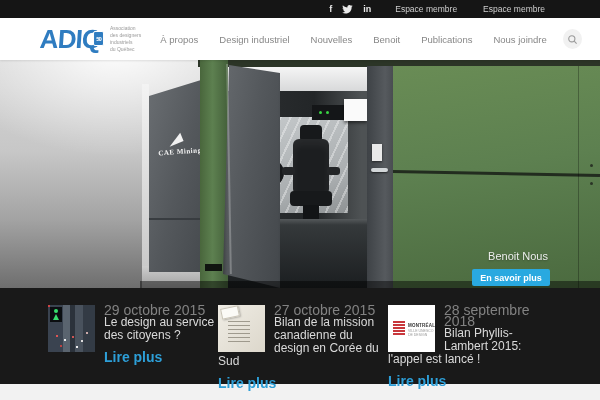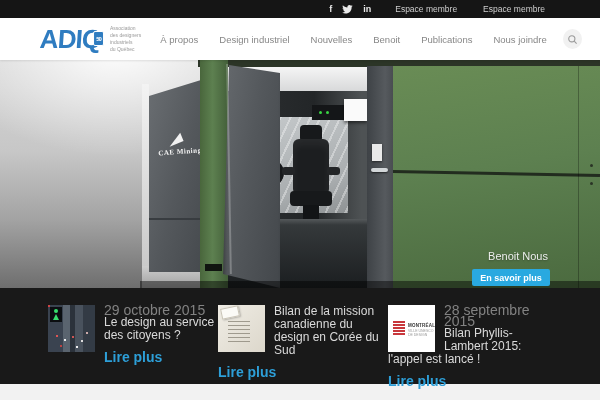--- a/index.html
+++ b/index.html
@@ -217,32 +217,33 @@
     <div class="news-date">29 octobre 2015</div>
     <div class="news-title">Le design au service des citoyens ?</div>
     <a class="lire-plus">Lire plus</a>
   </div>
 
   <div class="news-item">
     <div class="thumb thumb-paper">
       <div class="paper-slip"></div>
       <div class="handwriting"></div>
     </div>
+    <div class="news-date">27 octobre 2015</div>
     <div class="news-title">Bilan de la mission canadienne du design en Corée du Sud</div>
     <a class="lire-plus">Lire plus</a>
   </div>
 
   <div class="news-item">
     <div class="thumb thumb-mtl">
       <div class="mtl-logo"></div>
       <div class="mtl-text">
         <span class="mtl-primary">MONTRÉAL</span>
         <span class="mtl-secondary">VILLE UNESCO DE DESIGN</span>
       </div>
     </div>
-    <div class="news-date">28 septembre 2015</div>
+    <div class="news-date">28 septembre 2018</div>
     <div class="news-title">Bilan Phyllis-Lambert 2015: l'appel est lancé !</div>
     <a class="lire-plus">Lire plus</a>
   </div>
 
 </div>
 
 <div class="footer-strip"></div>
 
 </body></html>

